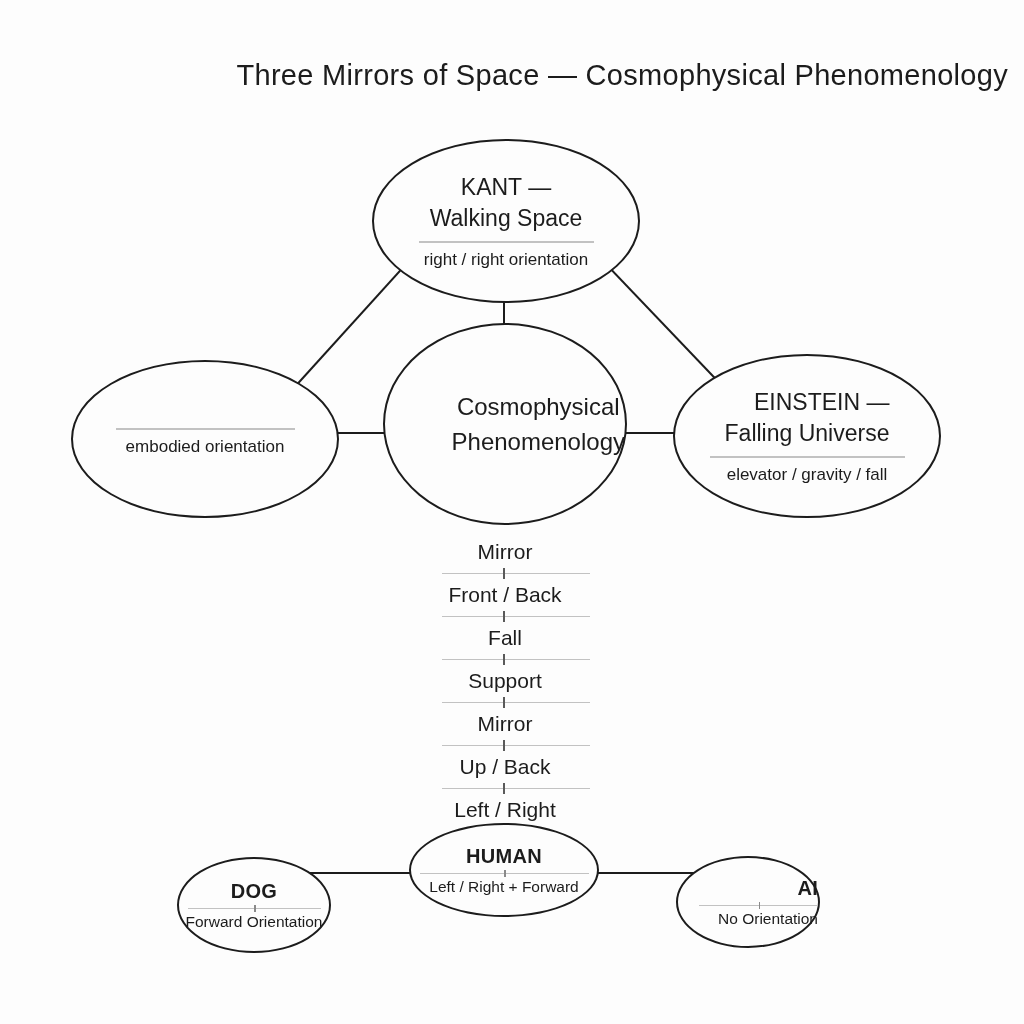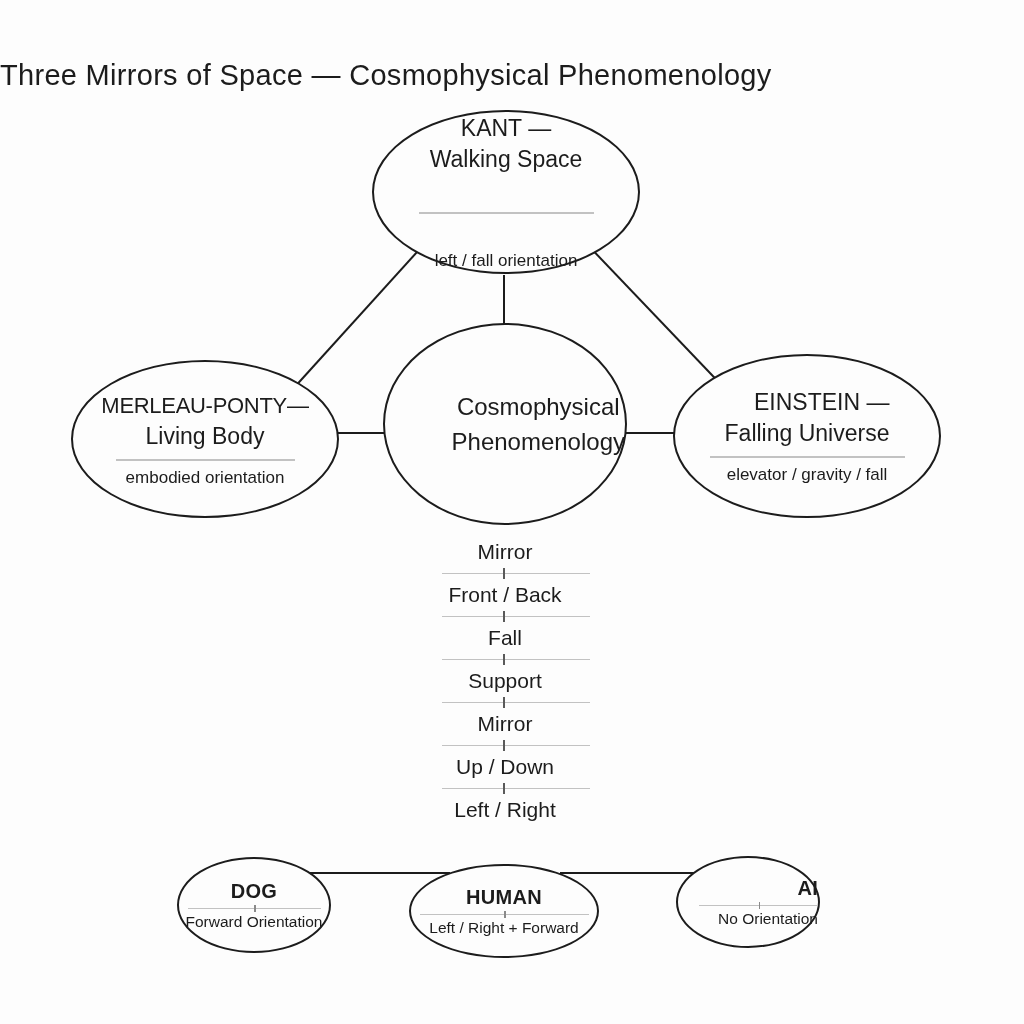--- a/index.html
+++ b/index.html
@@ -18,22 +18,22 @@
   }
   .canvas { position: relative; width: 1024px; height: 1024px; }
 
   svg.connectors {
     position: absolute; left: 0; top: 0; z-index: 1;
   }
   svg.connectors line { stroke: var(--ink); stroke-width: 2; }
 
   .title {
     position: absolute; z-index: 2;
-    left: 0; top: 59px; width: 1000px;
-    text-align: left;
+    left: 8px; top: 59px; width: 1000px;
+    text-align: right;
     font-size: 29px; font-weight: normal;
     letter-spacing: 0.3px;
     color: var(--ink);
   }
 
   
   .node {
     position: absolute; z-index: 2;
     border: 2px solid var(--ink);
     border-radius: 50%;
@@ -42,21 +42,21 @@
     align-items: center; justify-content: center;
     text-align: center;
   }
   .node .line { display: block; font-size: 23px; line-height: 31px; }
   .node .rule {
     height: 2px; background: var(--divider);
     margin: 7px 0 6px 0; position: relative;
   }
   .node .sub { font-size: 17px; line-height: 22px; }
 
-  .node-kant     { left: 372px; top: 110px; width: 268px; height: 164px; gap: 30px; }
+  .node-kant     { left: 372px; top: 139px; width: 268px; height: 164px; }
   .node-kant .rule { width: 175px; }
 
   .node-mp       { left: 71px;  top: 360px; width: 268px; height: 158px; }
   .node-mp .rule { width: 179px; }
   .node-mp .line1 { font-size: 22px; letter-spacing: -0.3px; }
 
   .node-center   { left: 383px; top: 323px; width: 244px; height: 202px; align-items: flex-end; }
   .node-center .line { font-size: 24px; line-height: 35px; }
 
   .node-einstein { left: 673px; top: 354px; width: 268px; height: 164px; text-align: right; }
@@ -65,21 +65,21 @@
   .node-small .label { font-size: 20px; line-height: 25px; font-weight: bold; letter-spacing: 0.3px; }
   .node-small .rule { margin: 4px 0 3px 0; height: 1.5px; }
   .node-small .sub { font-size: 15.5px; line-height: 19px; }
   .node-small .rule .mid-tick {
     position: absolute; left: 50%; top: -3px;
     width: 1.5px; height: 7px; background: #8a8a8a;
   }
 
   .node-dog   { left: 177px; top: 857px; width: 154px; height: 96px; }
   .node-dog .rule { width: 133px; }
-  .node-human { left: 409px; top: 864px; width: 190px; height: 94px; }
+  .node-human { left: 409px; top: 823px; width: 190px; height: 94px; }
   .node-human .rule { width: 169px; }
   .node-ai    { left: 676px; top: 856px; width: 144px; height: 92px; align-items: flex-end; }
   .node-ai .rule { width: 119px; }
 
   
   .ladder {
     position: absolute; z-index: 2;
     left: 394px; top: 539px; width: 222px;
     display: flex; flex-direction: column;
     text-align: center;
@@ -115,28 +115,24 @@
   </svg>
 
   <h1 class="title">Three Mirrors of Space — Cosmophysical Phenomenology</h1>
 
   <div class="node node-kant">
     <div class="heading">
       <span class="line line1">KANT —</span>
       <span class="line line2">Walking Space</span>
     </div>
     <div class="rule"></div>
-    <div class="sub">left / fall orientation</div>
+    <div class="sub">right / right orientation</div>
   </div>
 
   <div class="node node-mp">
-    <div class="heading">
-      <span class="line line1">MERLEAU-PONTY—</span>
-      <span class="line line2">Living Body</span>
-    </div>
     <div class="rule"></div>
     <div class="sub">embodied orientation</div>
   </div>
 
   <div class="node node-center">
     <div class="heading">
       <span class="line line1">Cosmophysical</span>
       <span class="line line2">Phenomenology</span>
     </div>
   </div>
@@ -169,21 +165,21 @@
     <div class="ladder-item">Support</div>
     <div class="ladder-divider">
         <span class="hline"></span>
         <span class="tick"></span>
       </div>
     <div class="ladder-item">Mirror</div>
     <div class="ladder-divider">
         <span class="hline"></span>
         <span class="tick"></span>
       </div>
-    <div class="ladder-item">Up / Down</div>
+    <div class="ladder-item">Up / Back</div>
     <div class="ladder-divider">
         <span class="hline"></span>
         <span class="tick"></span>
       </div>
     <div class="ladder-item">Left / Right</div>
   </div>
 
   <div class="node node-small node-dog">
     <div class="label">DOG</div>
     <div class="rule">

